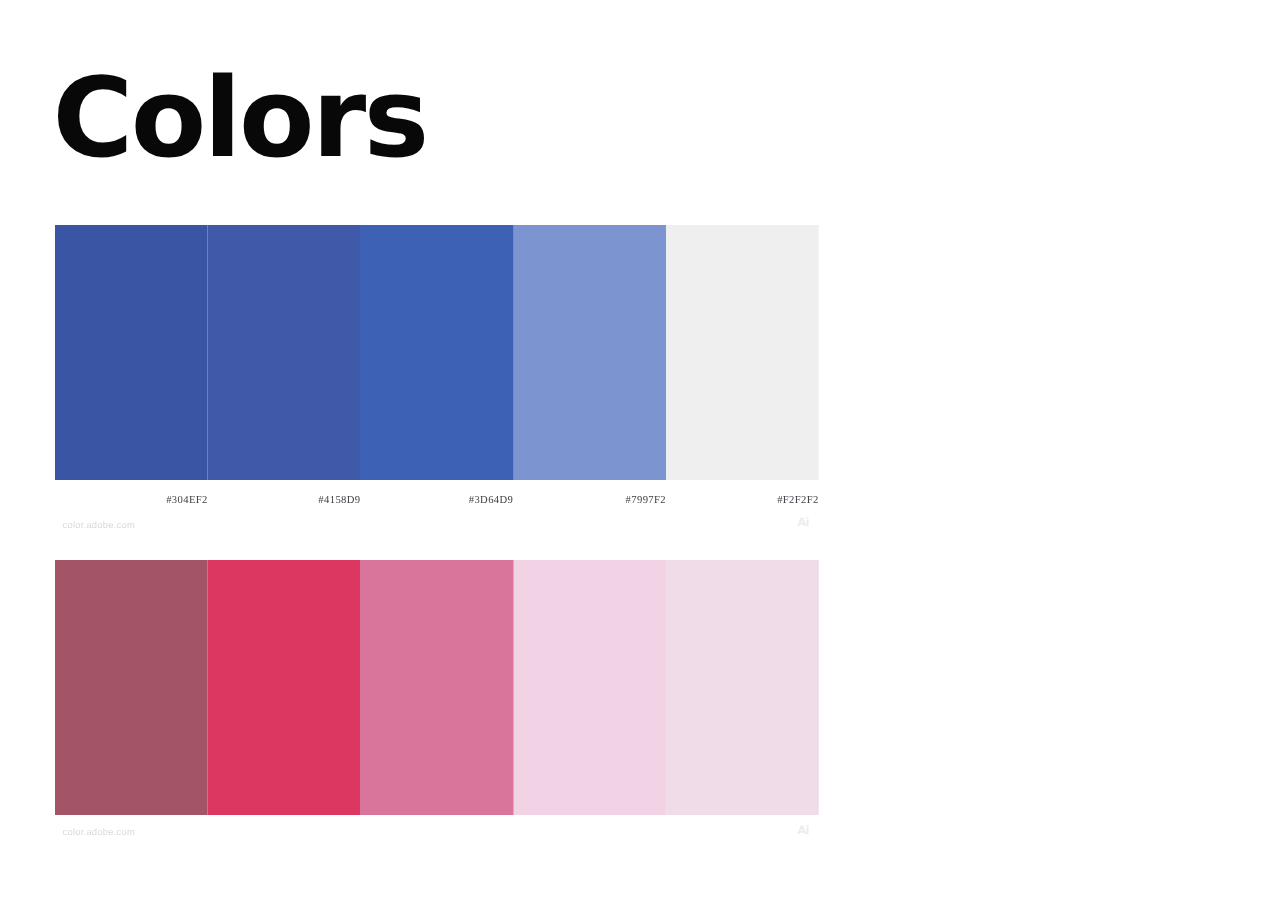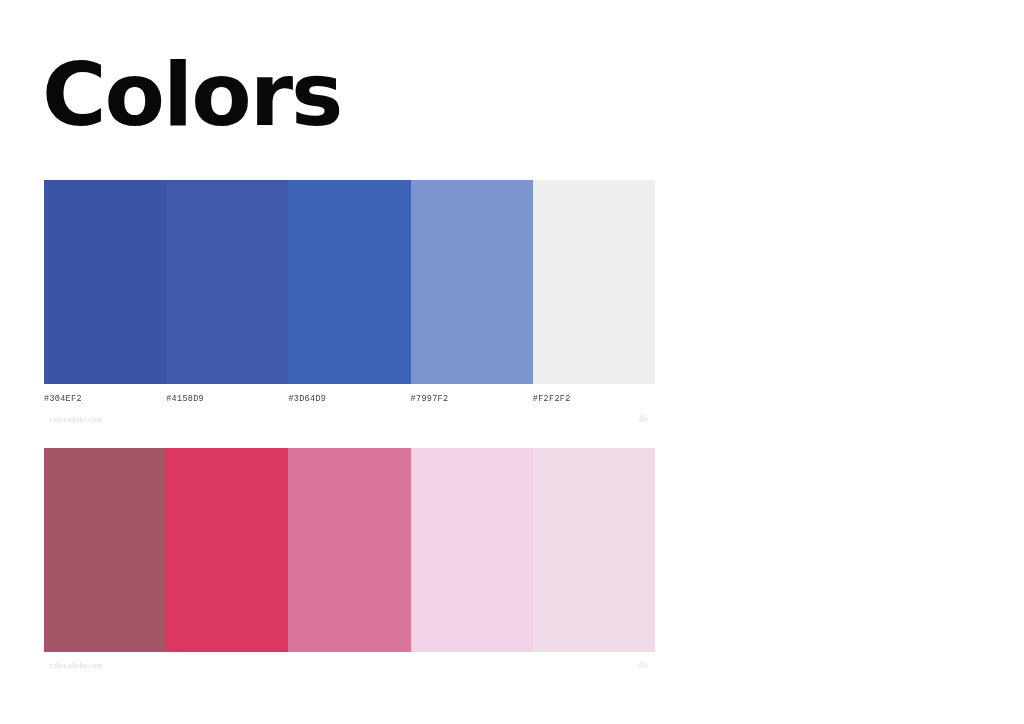--- a/index.html
+++ b/index.html
@@ -55,40 +55,40 @@
   .label-row {
     display: flex;
     width: 611px;
     height: 22px;
     align-items: center;
     padding-top: 7px;
   }
 
   .label-cell {
     flex: 1 1 0;
-    text-align: left;
-    font-family: Liberation Mono, monospace;
+    text-align: right;
+    font-family: Liberation Serif, serif;
     font-size: 8.5px;
     letter-spacing: 0.3px;
     color: #3f3f46;
     white-space: nowrap;
   }
 
   
   .palette-footer {
     display: flex;
     width: 611px;
     align-items: flex-end;
     justify-content: space-between;
     height: 18px;
     padding-top: 6px;
   }
 
   .footer-source {
-    font-family: Liberation Serif, serif;
+    font-family: Liberation Sans, sans-serif;
     font-size: 7.5px;
     color: #d9d9de;
     letter-spacing: 0.2px;
     padding-left: 6px;
   }
 
   .footer-mark {
     font-family: "DejaVu Sans", sans-serif;
     font-size: 9px;
     font-weight: 700;

